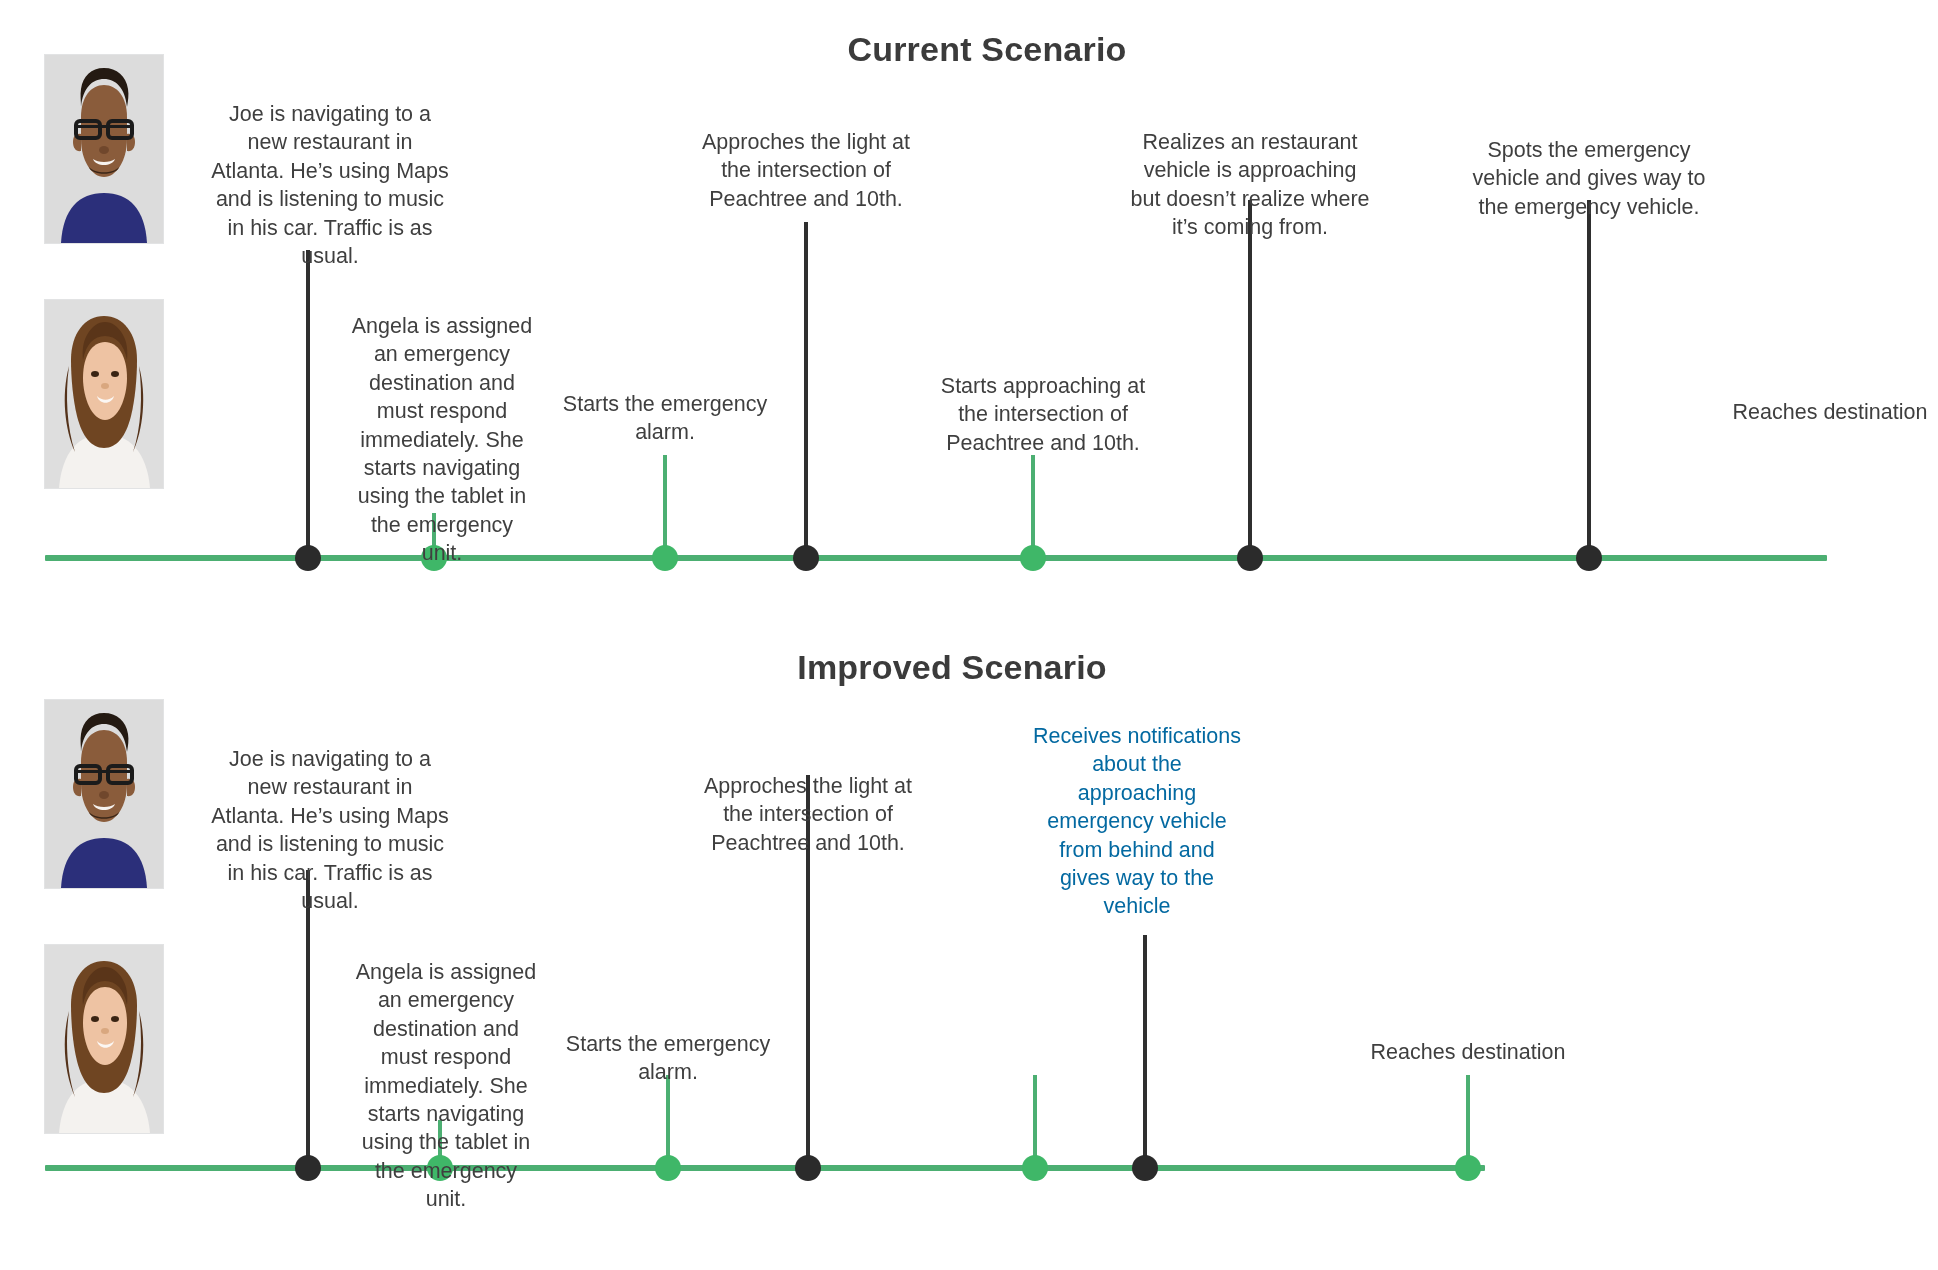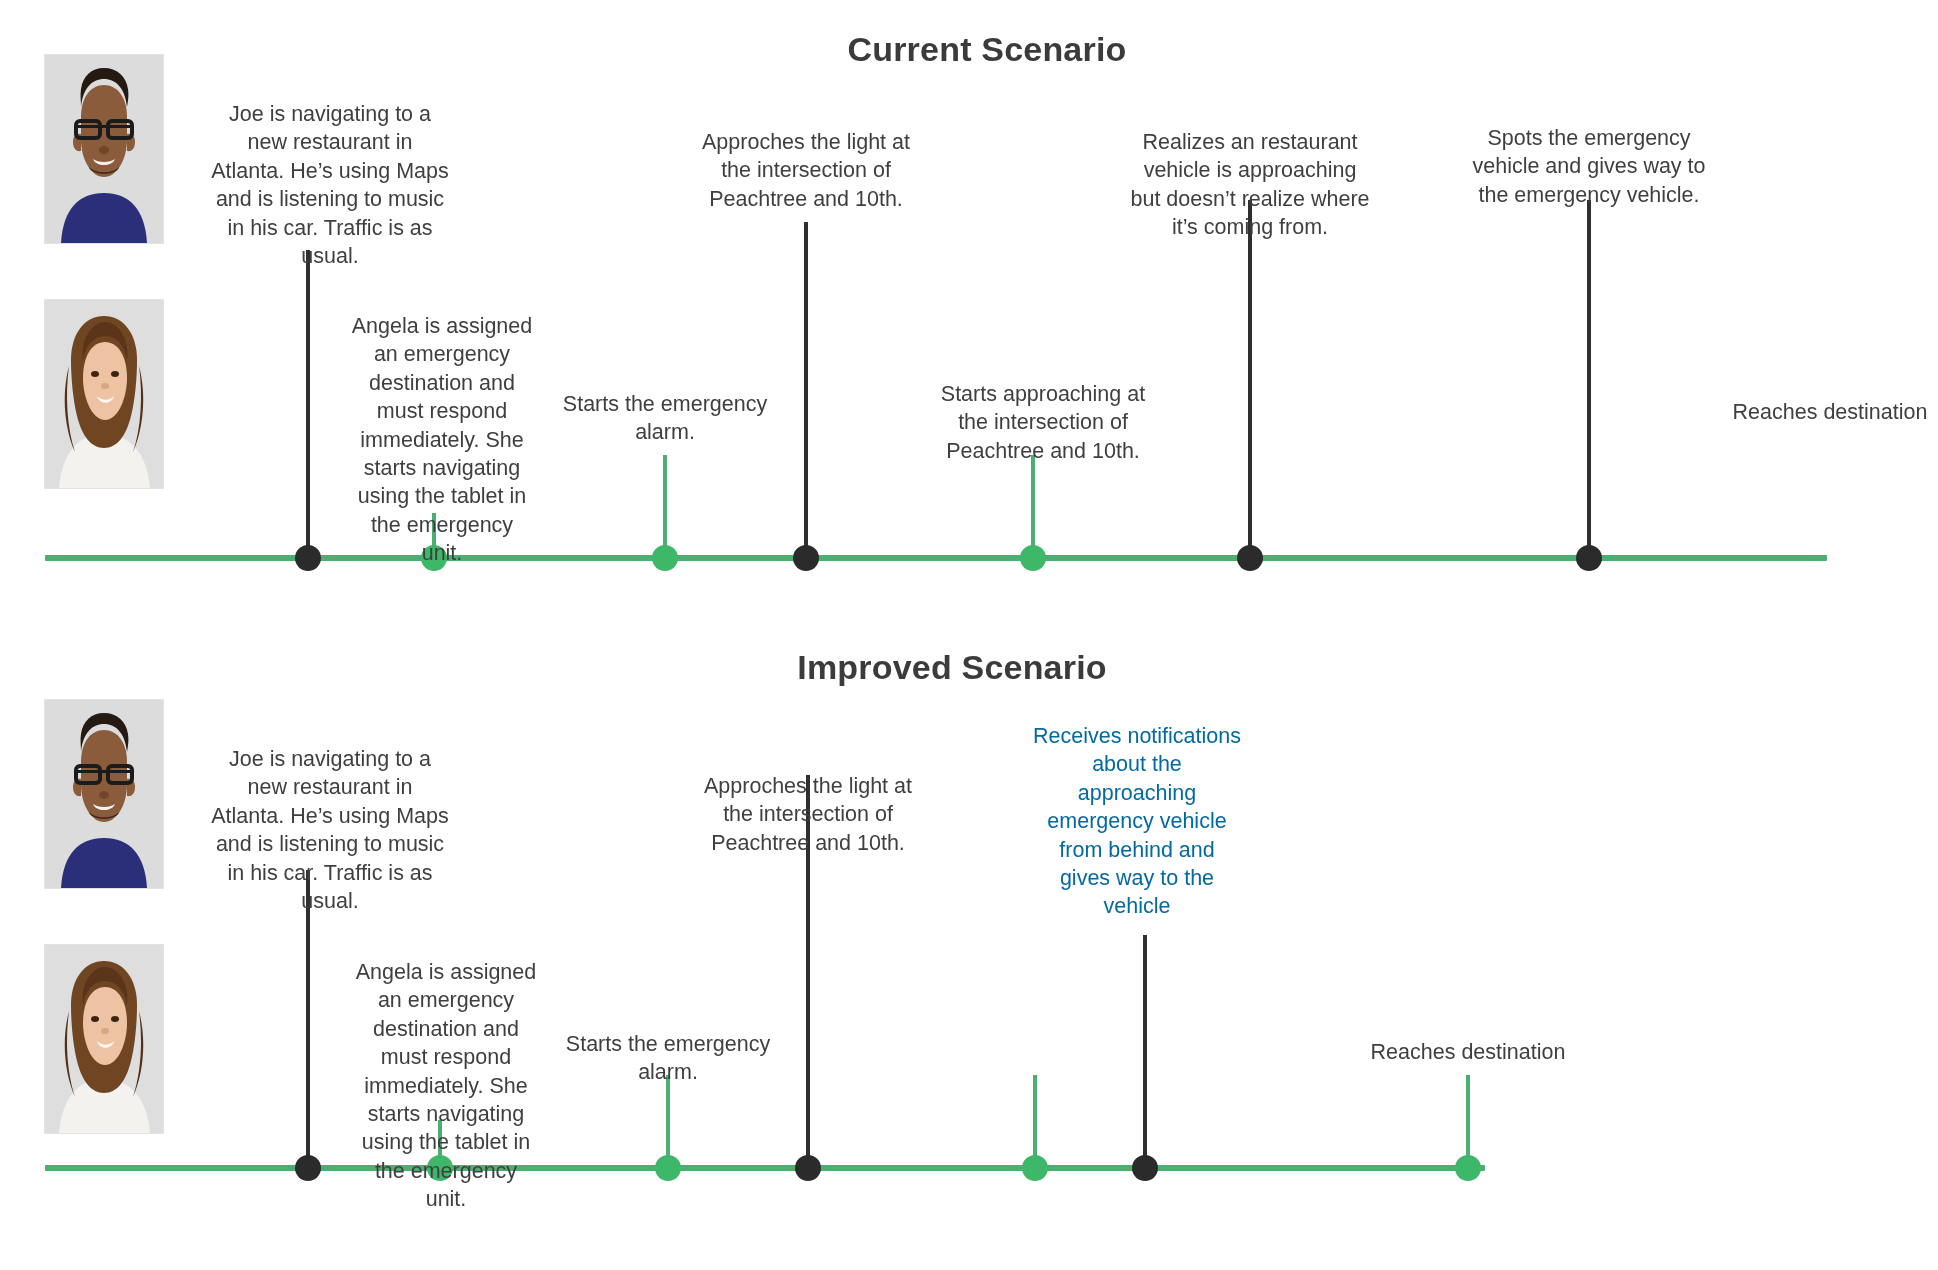--- a/index.html
+++ b/index.html
@@ -143,32 +143,32 @@
     <div class="dot green" style="left: 665px; top: 558px;"></div>
     <div class="caption" style="left: 665px; top: 390px; width: 240px;">Starts the emergency
 alarm.</div>
     <div class="stem black" style="left: 806px; top: 222px; height: 336px;"></div>
     <div class="dot black" style="left: 806px; top: 558px;"></div>
     <div class="caption" style="left: 806px; top: 128px; width: 250px;">Approches the light at
 the intersection of
 Peachtree and 10th.</div>
     <div class="stem green" style="left: 1033px; top: 455px; height: 103px;"></div>
     <div class="dot green" style="left: 1033px; top: 558px;"></div>
-    <div class="caption" style="left: 1043px; top: 380px; width: 250px;">Starts approaching at
+    <div class="caption" style="left: 1043px; top: 372px; width: 250px;">Starts approaching at
 the intersection of
 Peachtree and 10th.</div>
     <div class="stem black" style="left: 1250px; top: 200px; height: 358px;"></div>
     <div class="dot black" style="left: 1250px; top: 558px;"></div>
     <div class="caption" style="left: 1250px; top: 128px; width: 260px;">Realizes an restaurant
 vehicle is approaching
 but doesn’t realize where
 it’s coming from.</div>
     <div class="stem black" style="left: 1589px; top: 200px; height: 358px;"></div>
     <div class="dot black" style="left: 1589px; top: 558px;"></div>
-    <div class="caption" style="left: 1589px; top: 124px; width: 260px;">Spots the emergency
+    <div class="caption" style="left: 1589px; top: 136px; width: 260px;">Spots the emergency
 vehicle and gives way to
 the emergency vehicle.</div>
     <div class="caption nowrap" style="left: 1830px; top: 398px;">Reaches destination</div>
     <div class="scenario-title" style="left: 952px; top: 648px;">Improved Scenario</div>
     <div class="avatar" style="left: 45px; top: 700px;">
       <svg viewBox="0 0 118 188" xmlns="http://www.w3.org/2000/svg">
     <rect width="118" height="188" fill="#dcdcdc"></rect>
     <path d="M16 188c2-34 18-50 43-50s41 16 43 50z" fill="#2b2f7a"></path>
     <path d="M36 84c0-9 0-16 0-22 0-20 10-32 23-32s23 12 23 32c0 6 0 13 0 22 0 22-11 38-23 38S36 106 36 84z" fill="#8a5c3b"></path>
     <path d="M36 52c2-19 11-28 23-28s21 9 23 28c1-6 2-12 1-18-2-13-11-21-24-21S38 21 36 34c-1 6 0 12 0 18z" fill="#241a12"></path>

